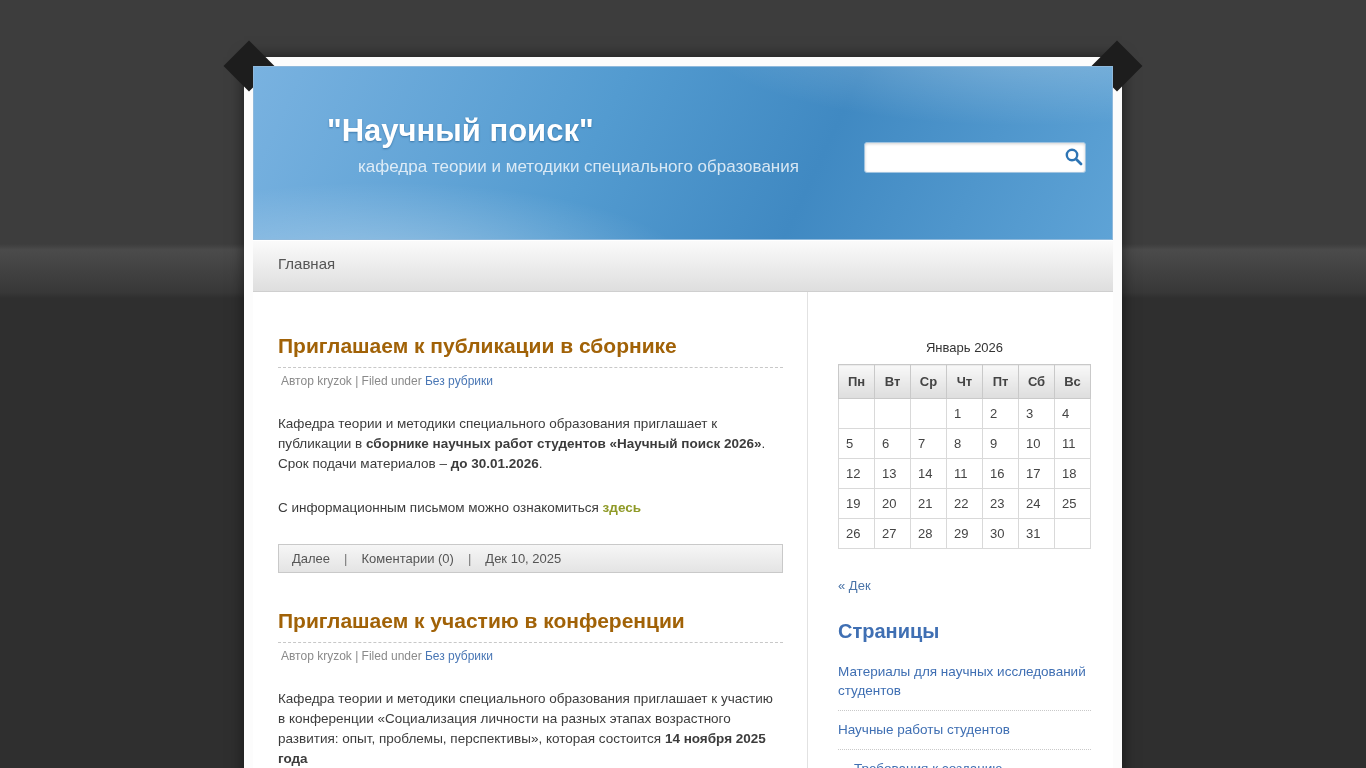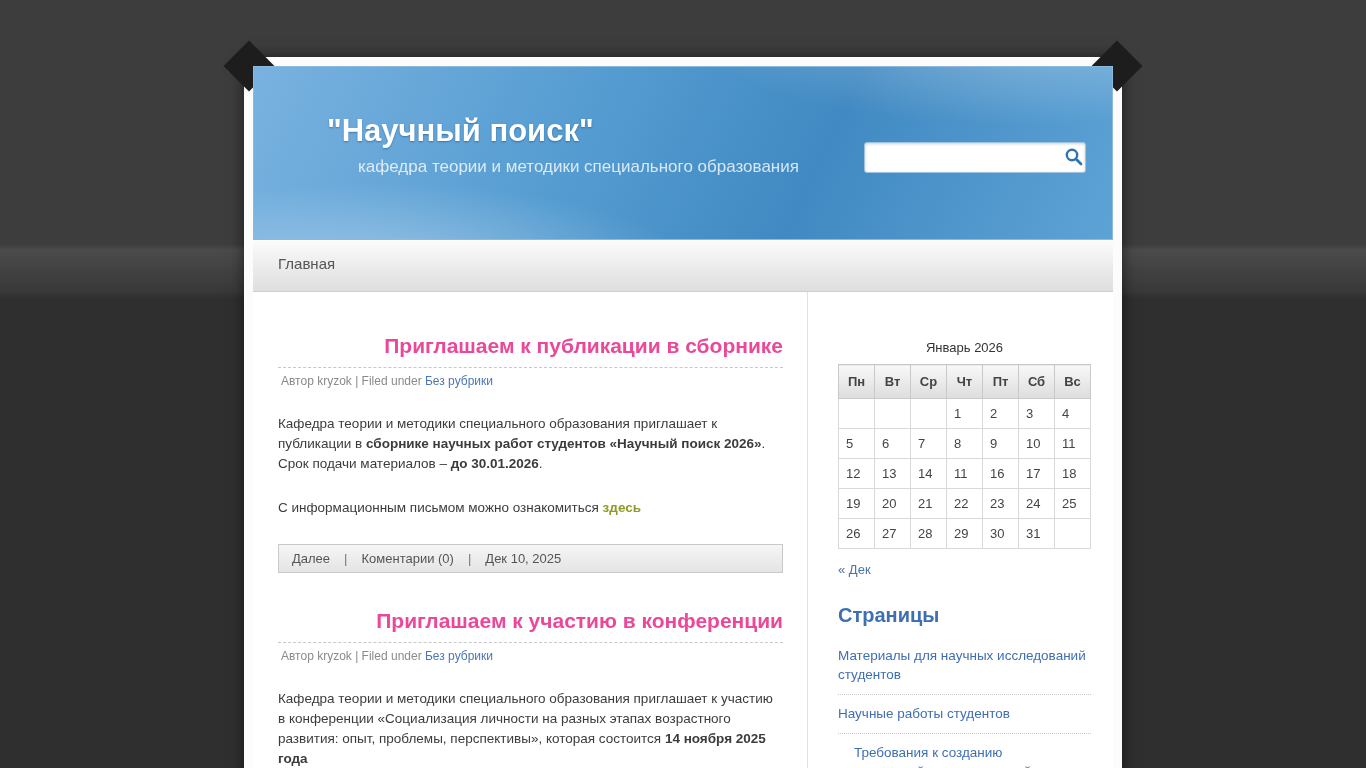--- a/index.html
+++ b/index.html
@@ -43,22 +43,22 @@
     display: flex; align-items: center; justify-content: center; }
 
   .nav { height: 52px; background: linear-gradient(#fbfbfb, #dedede);
     border-bottom: 1px solid #cfcfcf; box-shadow: inset 0 1px 0 #fff; }
   .nav-item { display: inline-block; line-height: 48px; padding-left: 25px;
     font-size: 15px; color: #555; text-decoration: none; }
 
   .content { display: flex; background: #fff; min-height: 480px; }
   .main { width: 554px; padding: 42px 24px 40px 25px; }
 
-  .post-title { font-size: 21px; font-weight: bold; color: #ec4899;
-    padding-bottom: 9px; border-bottom: 1px dashed #c8c8c8; text-align: right; }
+  .post-title { font-size: 21px; font-weight: bold; color: #a16207;
+    padding-bottom: 9px; border-bottom: 1px dashed #c8c8c8; }
   .post-meta { font-size: 12px; color: #8a8a8a; padding: 6px 0 0 3px; }
   .meta-link { color: #4a77b5; text-decoration: none; }
   .post-body { margin-top: 26px; font-size: 13.5px; color: #3c3c3c; line-height: 20px; }
   .post-body p { margin: 0; }
   .post-body p.gap { margin-top: 24px; }
   .link-green { color: #8f9a27; font-weight: bold; text-decoration: none; }
   .post-footer { margin-top: 26px; border: 1px solid #c9c9c9;
     background: linear-gradient(#f6f6f6, #e4e4e4);
     padding: 6px 13px; font-size: 13px; color: #555;
     display: flex; align-items: center; }
@@ -67,21 +67,21 @@
   .post + .post { margin-top: 36px; }
 
   .sidebar { width: 306px; border-left: 1px solid #e2e2e2; background: #fff;
     padding: 48px 22px 20px 30px; }
   .cal-caption { text-align: center; font-size: 13px; color: #333; margin-bottom: 9px; }
   table.calendar { width: 100%; border-collapse: collapse; }
   .calendar th { border: 1px solid #c9c9c9; background: linear-gradient(#f8f8f8, #dddddd);
     font-size: 13px; color: #444; padding: 9px 0; font-weight: bold; text-align: center; }
   .calendar td { border: 1px solid #d9d9d9; font-size: 13px; color: #444;
     padding: 7px 0 7px 7px; text-align: left; height: 30px; }
-  .cal-prev { display: inline-block; margin-top: 13px; font-size: 13px;
+  .cal-prev { display: inline-block; margin-top: 29px; font-size: 13px;
     color: #4a74a8; text-decoration: none; }
   .pages-title { margin-top: 26px; font-size: 20px; font-weight: bold; color: #3f6fb3; }
   .pages-list { list-style: none; margin-top: 10px; }
   .pages-list li { border-bottom: 1px dotted #c9c9c9; padding: 9px 0 10px; }
   .pages-list li.sub { margin-left: 16px; }
   .pages-list a { color: #3f6fb3; font-size: 13.5px; line-height: 19px; text-decoration: none; }
 </style>
 </head>
 <body>
 

